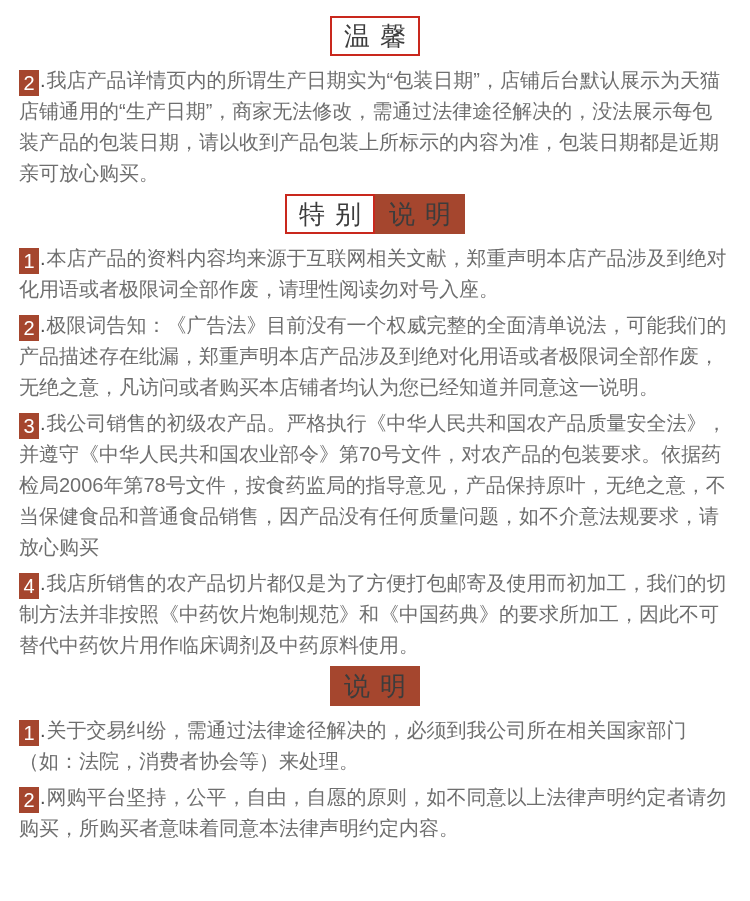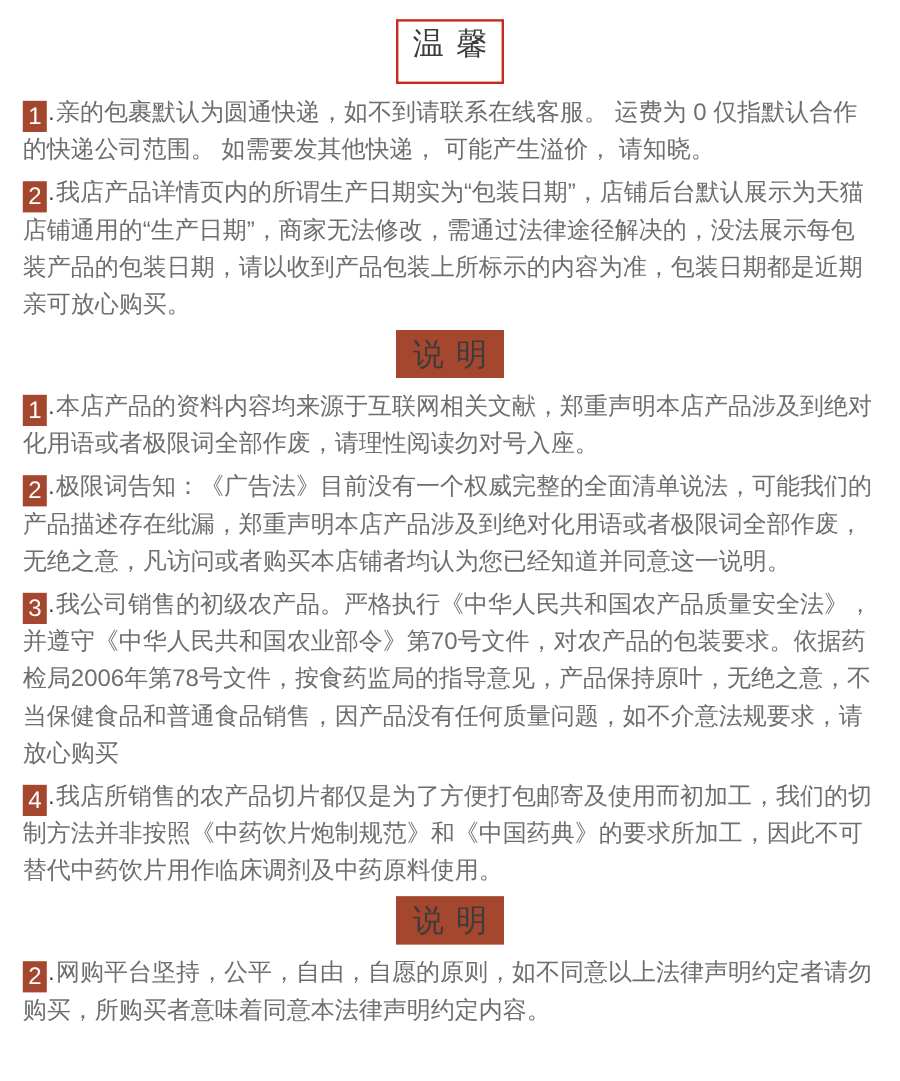--- a/index.html
+++ b/index.html
@@ -31,21 +31,21 @@
     justify-content:center;
     align-items:stretch;
     margin:4px auto 9px auto;
     font-size:26px;
     line-height:30px;
     color:var(--title-text);
   }
   .title-left{
     background:#ffffff;
     border:2px solid var(--border-red);
-    padding:3px 2px 17px 12px;
+    padding:3px 2px 3px 12px;
     letter-spacing:10px;
   }
   .title-right{
     background:var(--accent);
     border:2px solid var(--accent);
     padding:3px 2px 3px 12px;
     letter-spacing:10px;
   }
   .item{
     margin:0 0 5px 0;
@@ -69,34 +69,35 @@
 </style>
 </head>
 <body>
 
 <div class="page">
 
   <div class="section">
     <div class="section-title">
       <span class="title-left">温馨</span>
     </div>
-    <p class="item"><span class="num-badge">1</span><span class="dot">.</span><span class="item-text">亲的包裹默认为圆通快递，如不到请联系在线客服。 运费为 0 仅指默认合作的快递公司范围。 如需要发其他快递， 可能产生溢价， 请知晓。</span></p>
     <p class="item"><span class="num-badge">2</span><span class="dot">.</span><span class="item-text">我店产品详情页内的所谓生产日期实为“包装日期”，店铺后台默认展示为天猫店铺通用的“生产日期”，商家无法修改，需通过法律途径解决的，没法展示每包装产品的包装日期，请以收到产品包装上所标示的内容为准，包装日期都是近期亲可放心购买。</span></p>
   </div>
 
   <div class="section">
     <div class="section-title">
+      <span class="title-left">特别</span>
       <span class="title-right">说明</span>
     </div>
     <p class="item"><span class="num-badge">1</span><span class="dot">.</span><span class="item-text">本店产品的资料内容均来源于互联网相关文献，郑重声明本店产品涉及到绝对化用语或者极限词全部作废，请理性阅读勿对号入座。</span></p>
     <p class="item"><span class="num-badge">2</span><span class="dot">.</span><span class="item-text">极限词告知：《广告法》目前没有一个权威完整的全面清单说法，可能我们的产品描述存在纰漏，郑重声明本店产品涉及到绝对化用语或者极限词全部作废，无绝之意，凡访问或者购买本店铺者均认为您已经知道并同意这一说明。</span></p>
     <p class="item"><span class="num-badge">3</span><span class="dot">.</span><span class="item-text">我公司销售的初级农产品。严格执行《中华人民共和国农产品质量安全法》，并遵守《中华人民共和国农业部令》第70号文件，对农产品的包装要求。依据药检局2006年第78号文件，按食药监局的指导意见，产品保持原叶，无绝之意，不当保健食品和普通食品销售，因产品没有任何质量问题，如不介意法规要求，请放心购买</span></p>
     <p class="item"><span class="num-badge">4</span><span class="dot">.</span><span class="item-text">我店所销售的农产品切片都仅是为了方便打包邮寄及使用而初加工，我们的切制方法并非按照《中药饮片炮制规范》和《中国药典》的要求所加工，因此不可替代中药饮片用作临床调剂及中药原料使用。</span></p>
   </div>
 
   <div class="section">
     <div class="section-title">
       <span class="title-right">说明</span>
     </div>
+    <p class="item"><span class="num-badge">1</span><span class="dot">.</span><span class="item-text">关于交易纠纷，需通过法律途径解决的，必须到我公司所在相关国家部门（如：法院，消费者协会等）来处理。</span></p>
     <p class="item"><span class="num-badge">2</span><span class="dot">.</span><span class="item-text">网购平台坚持，公平，自由，自愿的原则，如不同意以上法律声明约定者请勿购买，所购买者意味着同意本法律声明约定内容。</span></p>
   </div>
 
 </div>
 
 </body></html>

